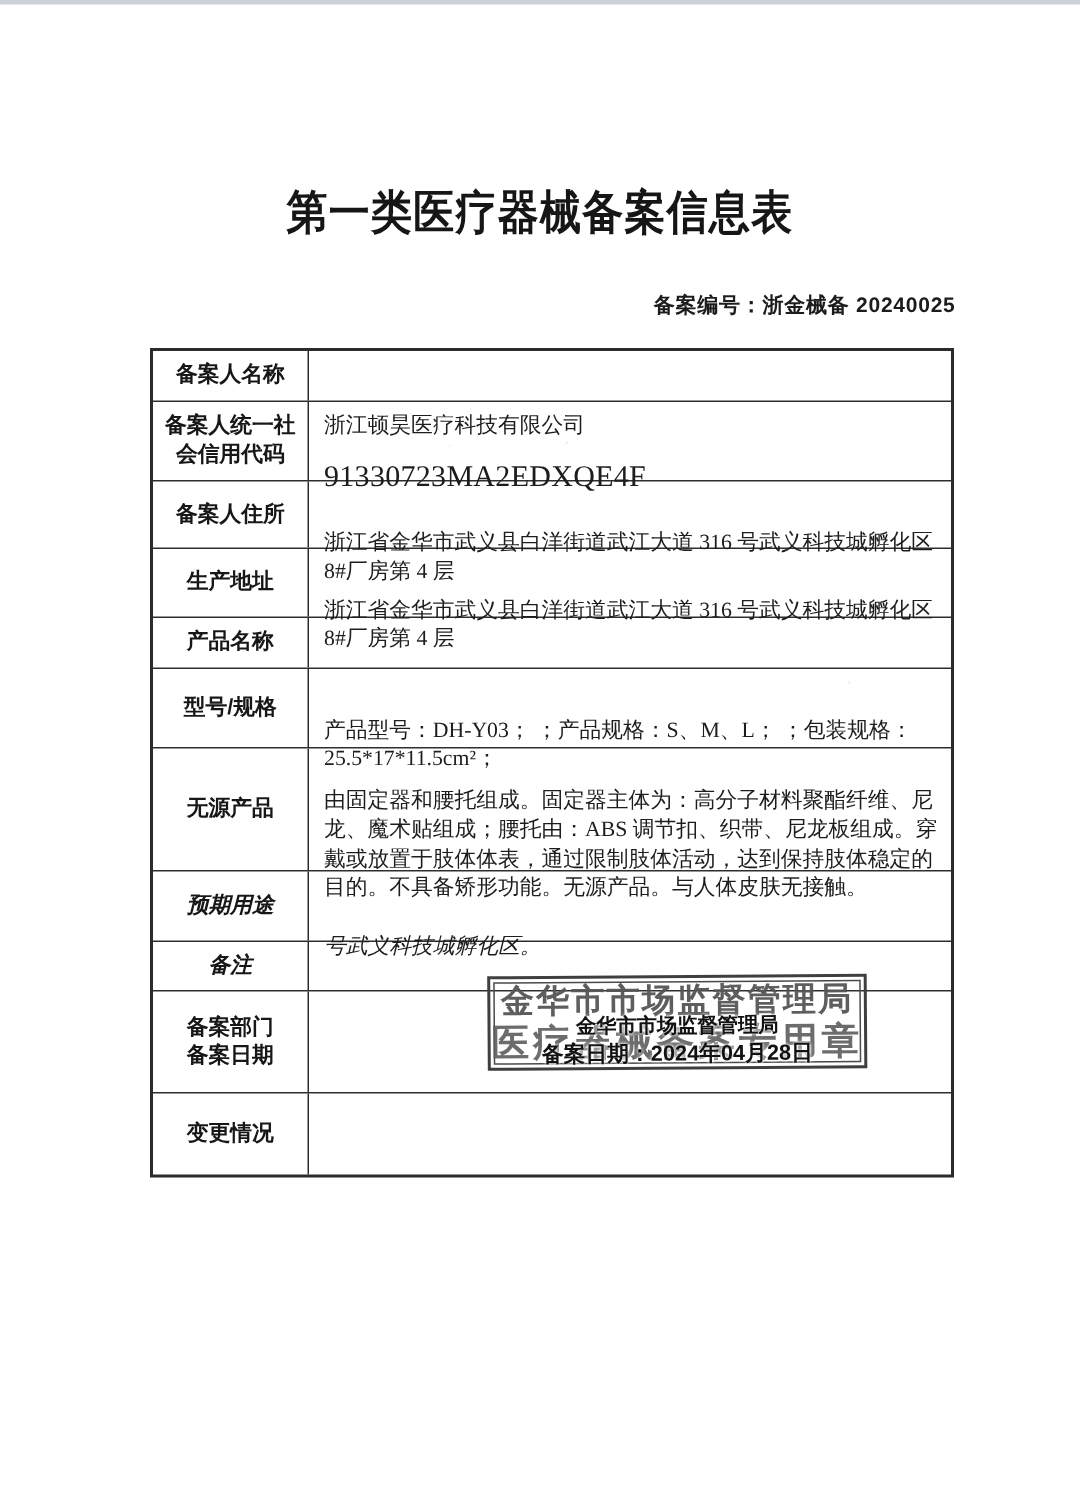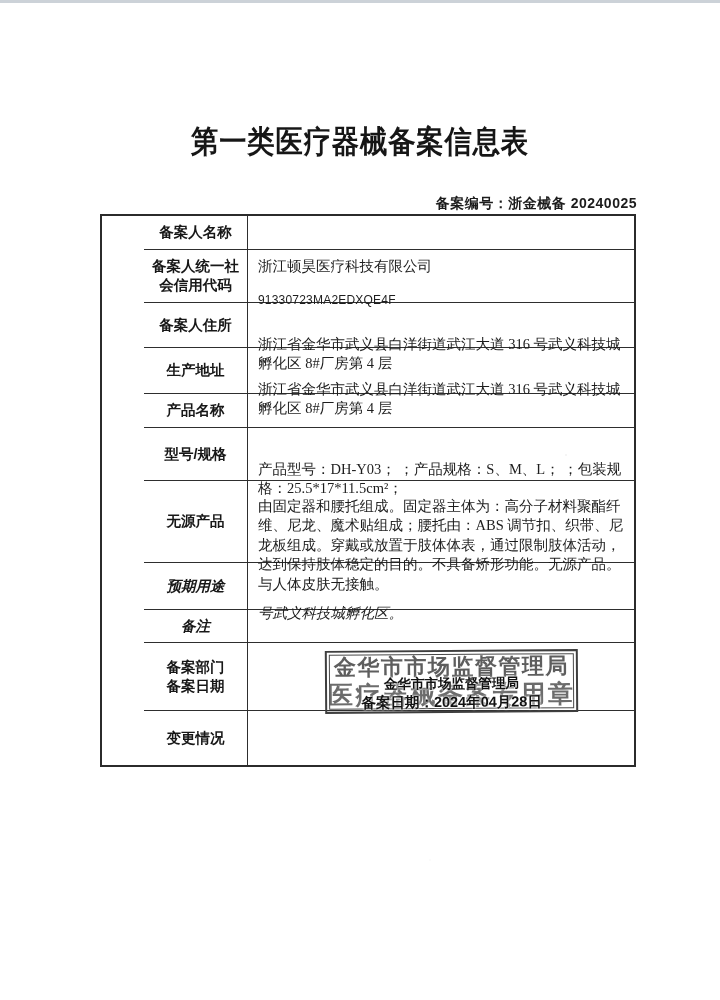--- a/index.html
+++ b/index.html
@@ -54,28 +54,27 @@
     text-align: right;
     font-family: "Liberation Sans", sans-serif;
     font-weight: bold;
     font-size: 14px;
     color: #1c1c1c;
     letter-spacing: 0.5px;
   }
   .doc-table {
     position: absolute;
     left: 100px;
-    top: 214px;
+    top: 232px;
     width: 536px;
     box-sizing: border-box;
     border: 2px solid #2b2b2b;
     display: flex;
     flex-direction: column;
     background: transparent;
-    padding-left: 42px;
   }
   .trow {
     display: flex;
     box-sizing: border-box;
     border-bottom: 1.5px solid #2e2e2e;
   }
   .trow:last-child { border-bottom: none; }
   .trow:nth-child(1)  { height: 34px; }
   .trow:nth-child(2)  { height: 53px; justify-content: flex-end; }
   .trow:nth-child(3)  { height: 45px; }
@@ -110,22 +109,22 @@
     display: flex;
     align-items: center;
     padding: 3px 9px 3px 10px;
     font-size: 14.5px;
     line-height: 19.5px;
     color: #1d1d1d;
     text-align: left;
     margin-top: 48px;
   }
   .trow:nth-child(2) .tvalue {
-    font-family: Liberation Sans, sans-serif;
-    font-size: 12px;
+    font-family: Liberation Serif, serif;
+    font-size: 20px;
     letter-spacing: 0.2px;
   }
   
   .stamp {
     position: absolute;
     left: 325px;
     top: 650px;
     width: 253px;
     height: 63px;
     box-sizing: border-box;

